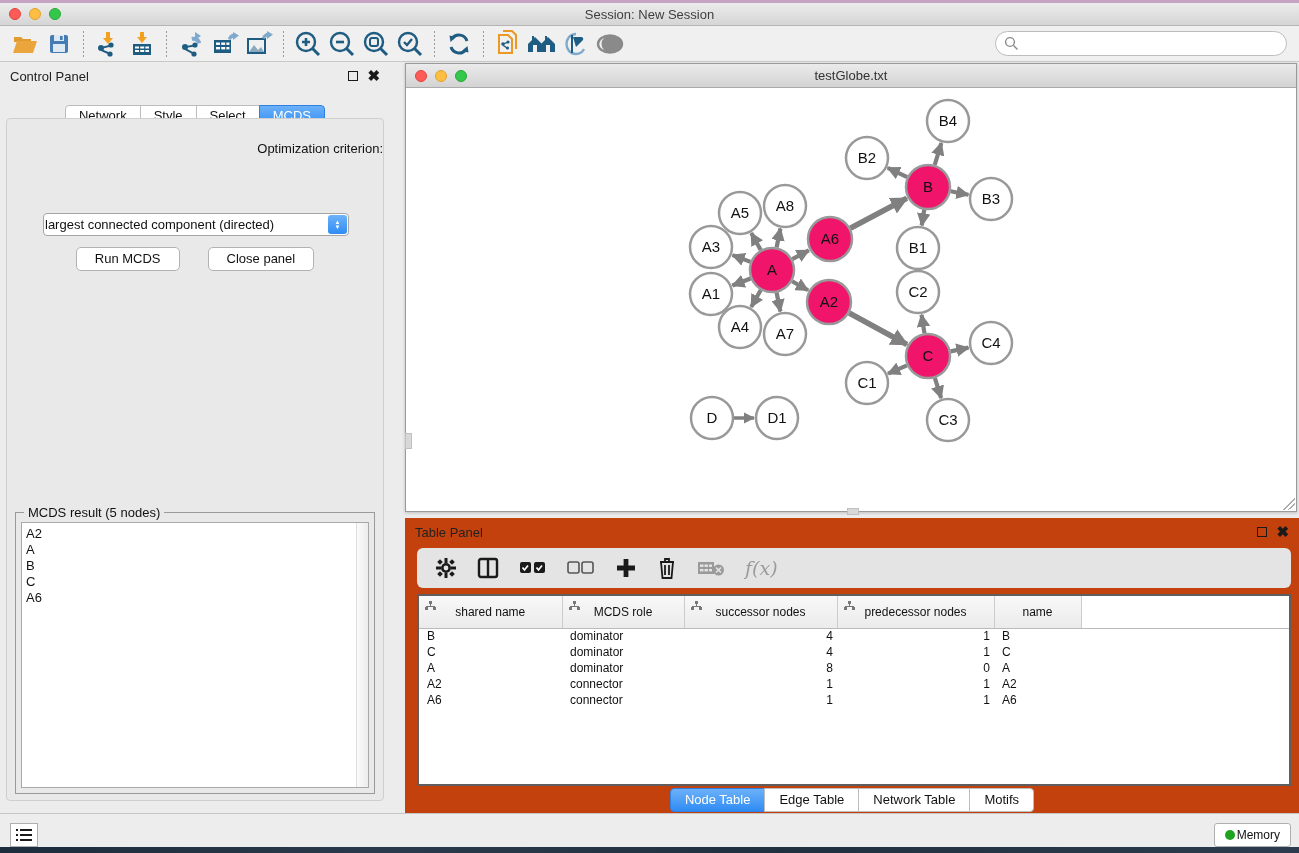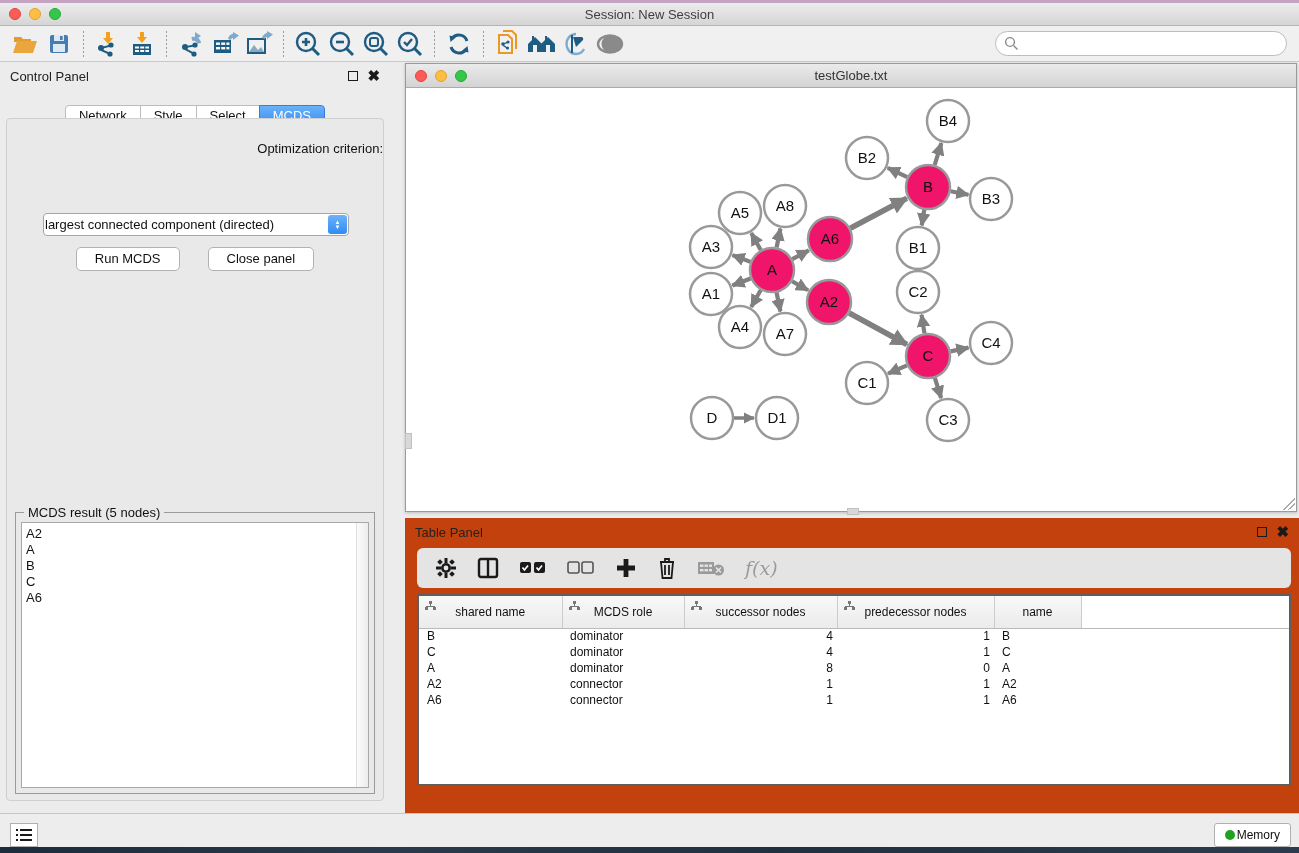--- a/index.html
+++ b/index.html
@@ -650,20 +650,26 @@
               <td>A6</td>
               <td>connector</td>
               <td class="num">1</td>
               <td class="num2">1</td>
               <td>A6</td>
               <td></td>
             </tr>
           </tbody>
       </table>
     </div>
+    <div class="tp-tabs" id="tp-tabs">
+        <button class="tab active">Node Table</button>
+        <button class="tab">Edge Table</button>
+        <button class="tab">Network Table</button>
+        <button class="tab">Motifs</button>
+      </div>
   </div>
 
   <div class="statusbar">
     <button class="list-btn">
       <svg width="16" height="14" viewBox="0 0 16 14">
           <g fill="#1a1a1a">
             <rect x="0" y="1" width="2" height="2"></rect>
             <rect x="4" y="1" width="12" height="2"></rect>
             <rect x="0" y="6" width="2" height="2"></rect>
             <rect x="4" y="6" width="12" height="2"></rect>

